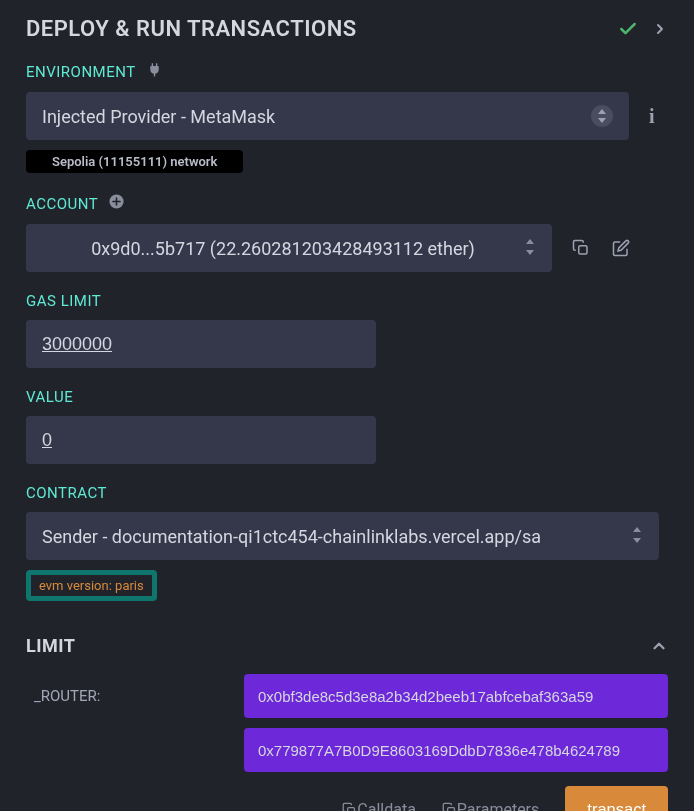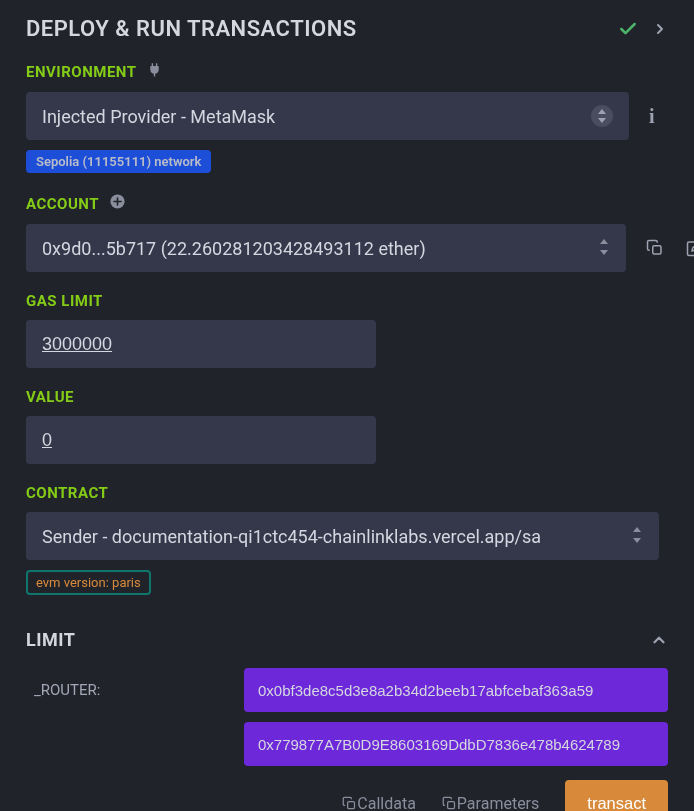--- a/index.html
+++ b/index.html
@@ -29,23 +29,23 @@
       gap: 14px;
     }
     .label-row {
       display: flex;
       align-items: center;
       gap: 10px;
       margin-bottom: 10px;
       margin-top: 20px;
     }
     .label {
-      color: #84cc16;
+      color: #5eead4;
       font-size: 15px;
-      font-weight: 700;
+      font-weight: 400;
       letter-spacing: 0.5px;
     }
     .select-row {
       display: flex;
       align-items: center;
       gap: 20px;
       width: 100%;
     }
     .select-box {
       background: #35384a;
@@ -69,29 +69,29 @@
     }
     .updown-svg { flex-shrink: 0; }
     .info-icon {
       color: #9ea1b0;
       font-size: 20px;
       font-weight: bold;
       font-family: Georgia, serif;
     }
     .badge {
       display: inline-block;
-      background: #1d4ed8;
+      background: #000000;
       color: #b9bcc9;
       font-size: 13px;
-      padding: 4px 10px;
+      padding: 4px 26px;
       border-radius: 4px;
       margin-top: 10px;
       font-weight: 600;
     }
-    .account-select { width: 600px; flex: none; }
+    .account-select { width: 526px; flex: none; text-align: center; }
     .account-icons {
       display: flex;
       gap: 22px;
       align-items: center;
     }
     .icon-btn { cursor: pointer; color: #9ea1b0; display:flex; align-items:center;}
     .input-box {
       background: #35384a;
       border-radius: 4px;
       height: 48px;
@@ -107,21 +107,21 @@
     .gas-input { width: 350px; }
     .value-row {
       display: flex;
       gap: 16px;
     }
     .value-input { width: 350px; }
     .unit-select { width: 265px; }
     .contract-select { width: 633px; }
     .evm-badge {
       display: inline-block;
-      border: 2px solid #0f766e;
+      border: 5px solid #0f766e;
       color: #d88a3a;
       background: transparent;
       font-size: 13px;
       padding: 3px 8px;
       border-radius: 4px;
       margin-top: 10px;
     }
     .deploy-row {
       display: flex;
       justify-content: space-between;

